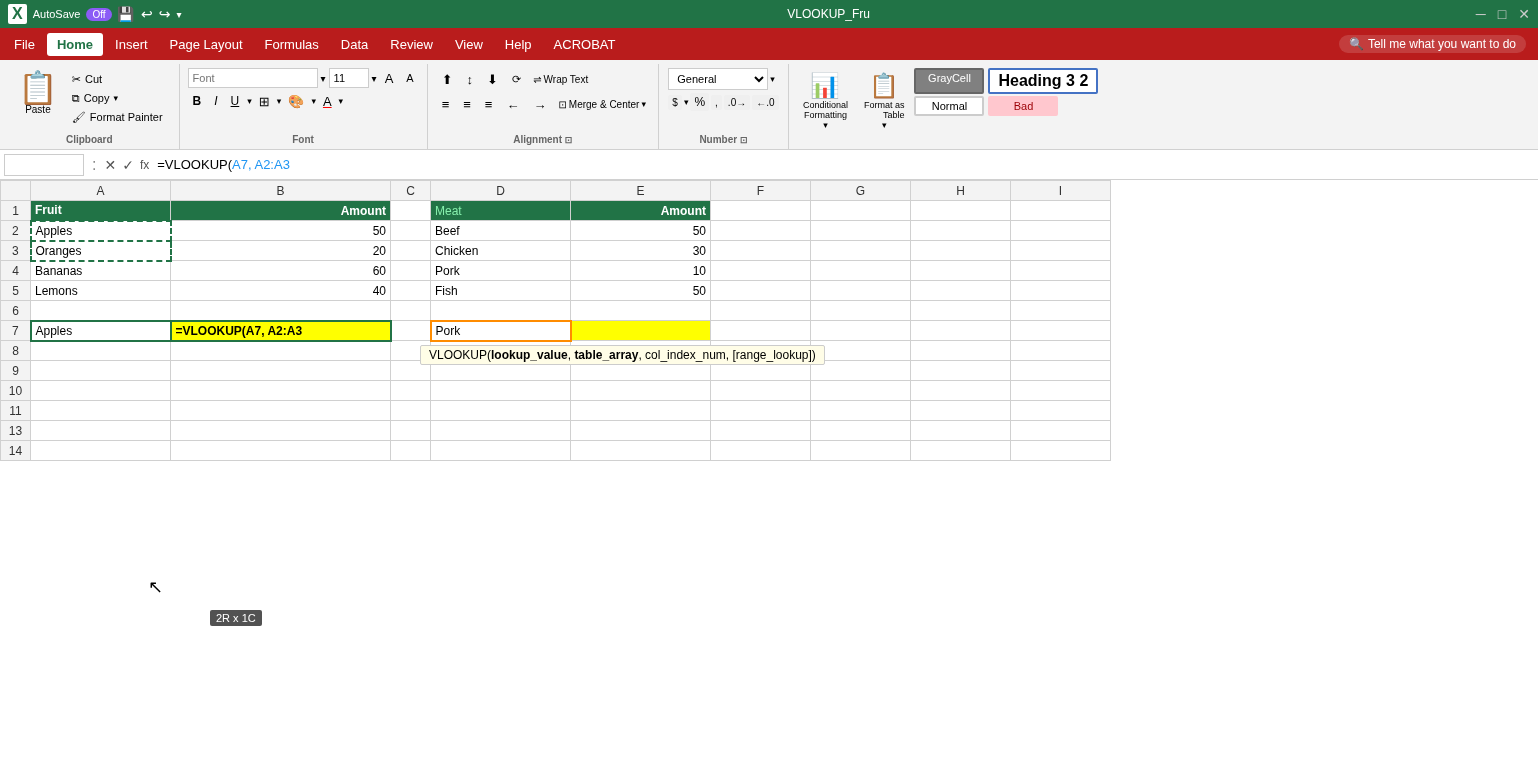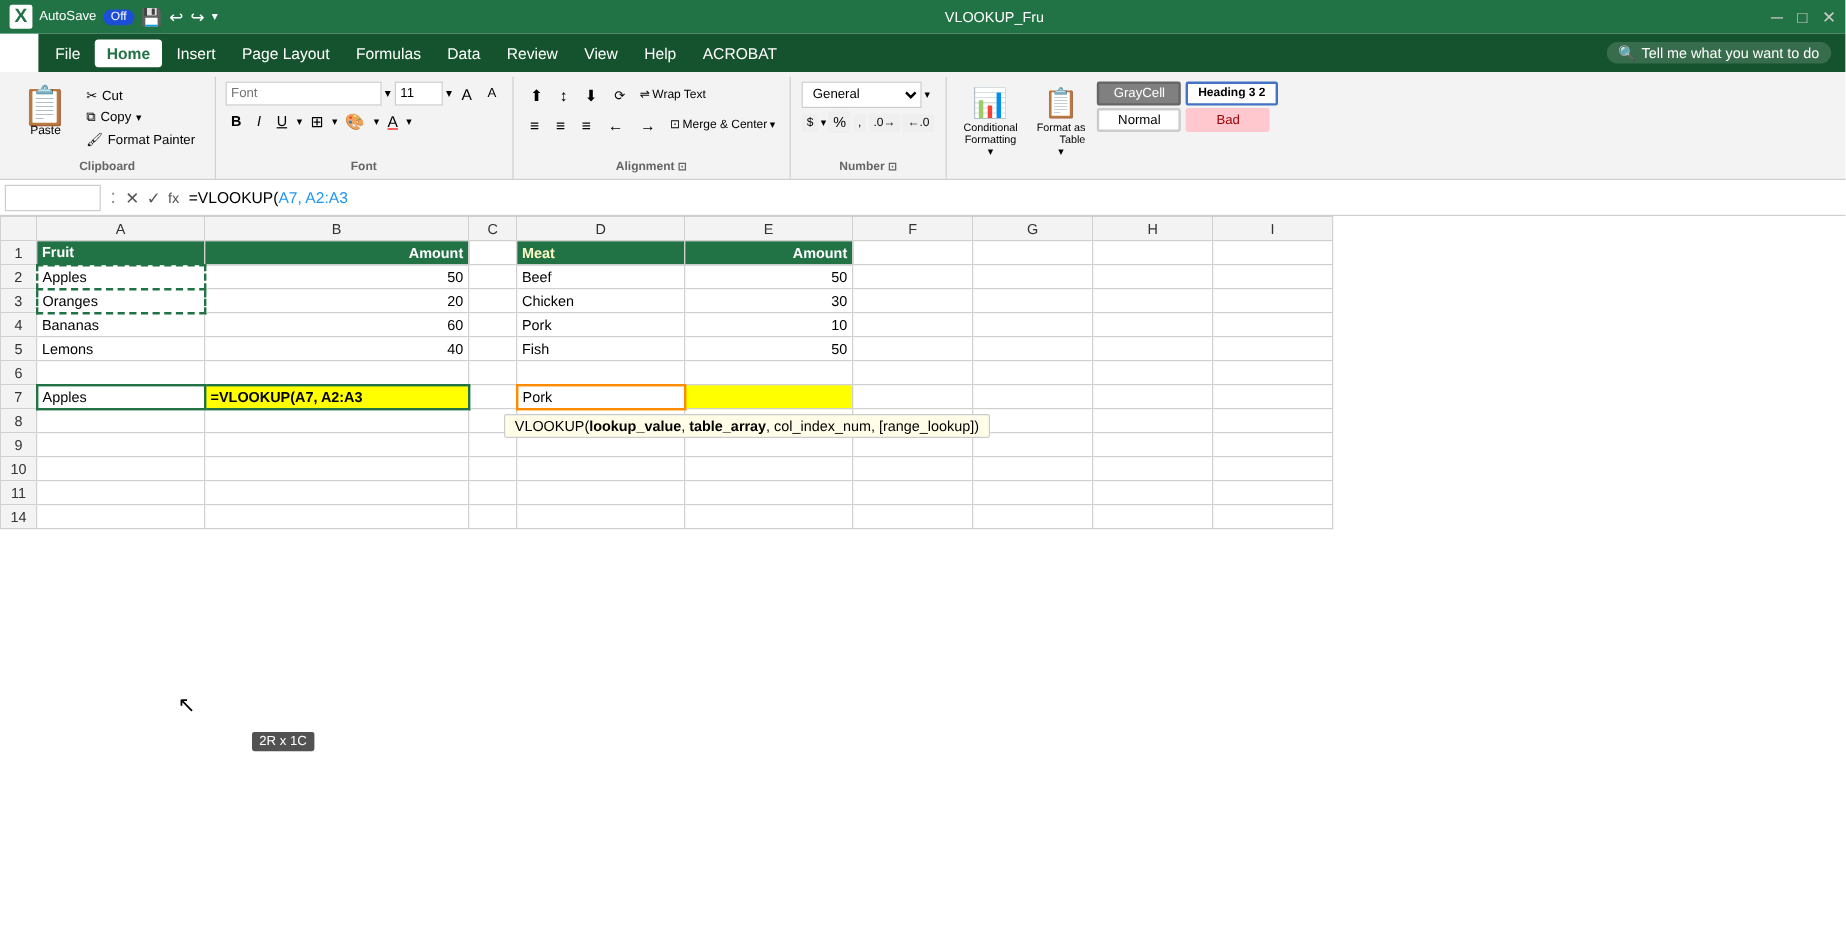--- a/index.html
+++ b/index.html
@@ -13,28 +13,27 @@
       display: flex;
       align-items: center;
       padding: 0 8px;
       justify-content: space-between;
       font-size: 12px;
     }
     .title-bar-left { display: flex; align-items: center; gap: 6px; }
 
     
     .menu-bar {
-      background: #14532d;
+      background: #b91c1c;
       color: #fff;
       height: 32px;
       display: flex;
       align-items: center;
       padding: 0 4px;
       gap: 2px;
-      margin-left: 32px;
     }
     .menu-item {
       padding: 4px 10px;
       cursor: pointer;
       border-radius: 3px;
       font-size: 13px;
       color: #fff;
     }
     .menu-item.active {
       background: #fff;
@@ -320,21 +319,21 @@
       border: 1px solid #d0d0d0;
       padding: 1px 4px;
       height: 20px;
       vertical-align: middle;
       white-space: nowrap;
     }
 
     
     .header-fruit { background: #217346; color: #fff; font-weight: bold; }
     .header-amount { background: #217346; color: #fff; font-weight: bold; text-align: right; }
-    .header-meat { background: #217346; color: #fef9c3; font-weight: bold; }
+    .header-meat { background: #217346; color: #86efac; font-weight: normal; }
     .header-amount2 { background: #217346; color: #fff; font-weight: bold; text-align: right; }
 
     
     .cell-num { text-align: right; }
     .cell-formula-yellow { background: #ffff00; font-weight: bold; font-size: 12px; border: 2px solid #217346; }
     .cell-yellow-empty { background: #ffff00; }
     .cell-selected-a7 { border: 2px solid #217346; }
     .cell-pork-selected { border: 2px solid #ff8c00; background: #fff; }
     .dashed-selection { border: 2px dashed #217346; }
 
@@ -392,21 +391,21 @@
 
     .expand-icon { font-size: 9px; color: #666; cursor: pointer; }
   </style>
 </head>
 <body>
 
 <div class="title-bar">
   <div class="title-bar-left">
     <span style="font-size:16px;font-weight:bold;background:#fff;color:#217346;padding:1px 4px;border-radius:2px;">X</span>
     <span class="autosave">AutoSave</span>
-    <span style="background:#1d4ed8;border-radius:8px;padding:1px 6px;font-size:10px;color:#fff;cursor:pointer;">Off</span>
+    <span style="background:#8b5cf6;border-radius:8px;padding:1px 6px;font-size:10px;color:#fff;cursor:pointer;">Off</span>
     <span style="font-size:14px;cursor:pointer;">💾</span>
     <span style="font-size:14px;cursor:pointer;">↩</span>
     <span style="font-size:14px;cursor:pointer;">↪</span>
     <span style="font-size:10px;cursor:pointer;">▾</span>
   </div>
   <div style="font-size:12px;color:#fff;">VLOOKUP_Fru</div>
   <div class="title-controls">
     <span style="cursor:pointer;">─</span>
     <span style="cursor:pointer;">□</span>
     <span style="cursor:pointer;">✕</span>
@@ -548,21 +547,21 @@
           <span style="font-size:9px;">▾</span>
         </div>
         <div class="cond-btn">
           <span class="cond-icon">📋</span>
           <span style="font-size:9px;text-align:right;">Format as<br>Table</span>
           <span style="font-size:9px;">▾</span>
         </div>
         <div style="display:flex;flex-direction:column;gap:2px;">
           <div style="display:flex;gap:4px;">
             <div class="style-item style-graycell">GrayCell</div>
-            <div class="style-item style-heading32" style="font-size:10px;">Heading 3 2</div>
+            <div class="style-item style-heading32" style="font-size:16px;">Heading 3 2</div>
           </div>
           <div style="display:flex;gap:4px;">
             <div class="style-item style-normal">Normal</div>
             <div class="style-item style-bad">Bad</div>
           </div>
         </div>
       </div>
     </div>
 
   </div>
@@ -731,20 +730,32 @@
           <td></td>
           <td></td>
           <td></td>
           <td></td>
           <td></td>
           <td></td>
           <td></td>
           <td></td>
         </tr>
         <tr>
+          <th class="row-header">13</th>
+          <td></td>
+          <td></td>
+          <td></td>
+          <td></td>
+          <td></td>
+          <td></td>
+          <td></td>
+          <td></td>
+          <td></td>
+        </tr>
+        <tr>
           <th class="row-header">14</th>
           <td></td>
           <td></td>
           <td></td>
           <td></td>
           <td></td>
           <td></td>
           <td></td>
           <td></td>
           <td></td>

